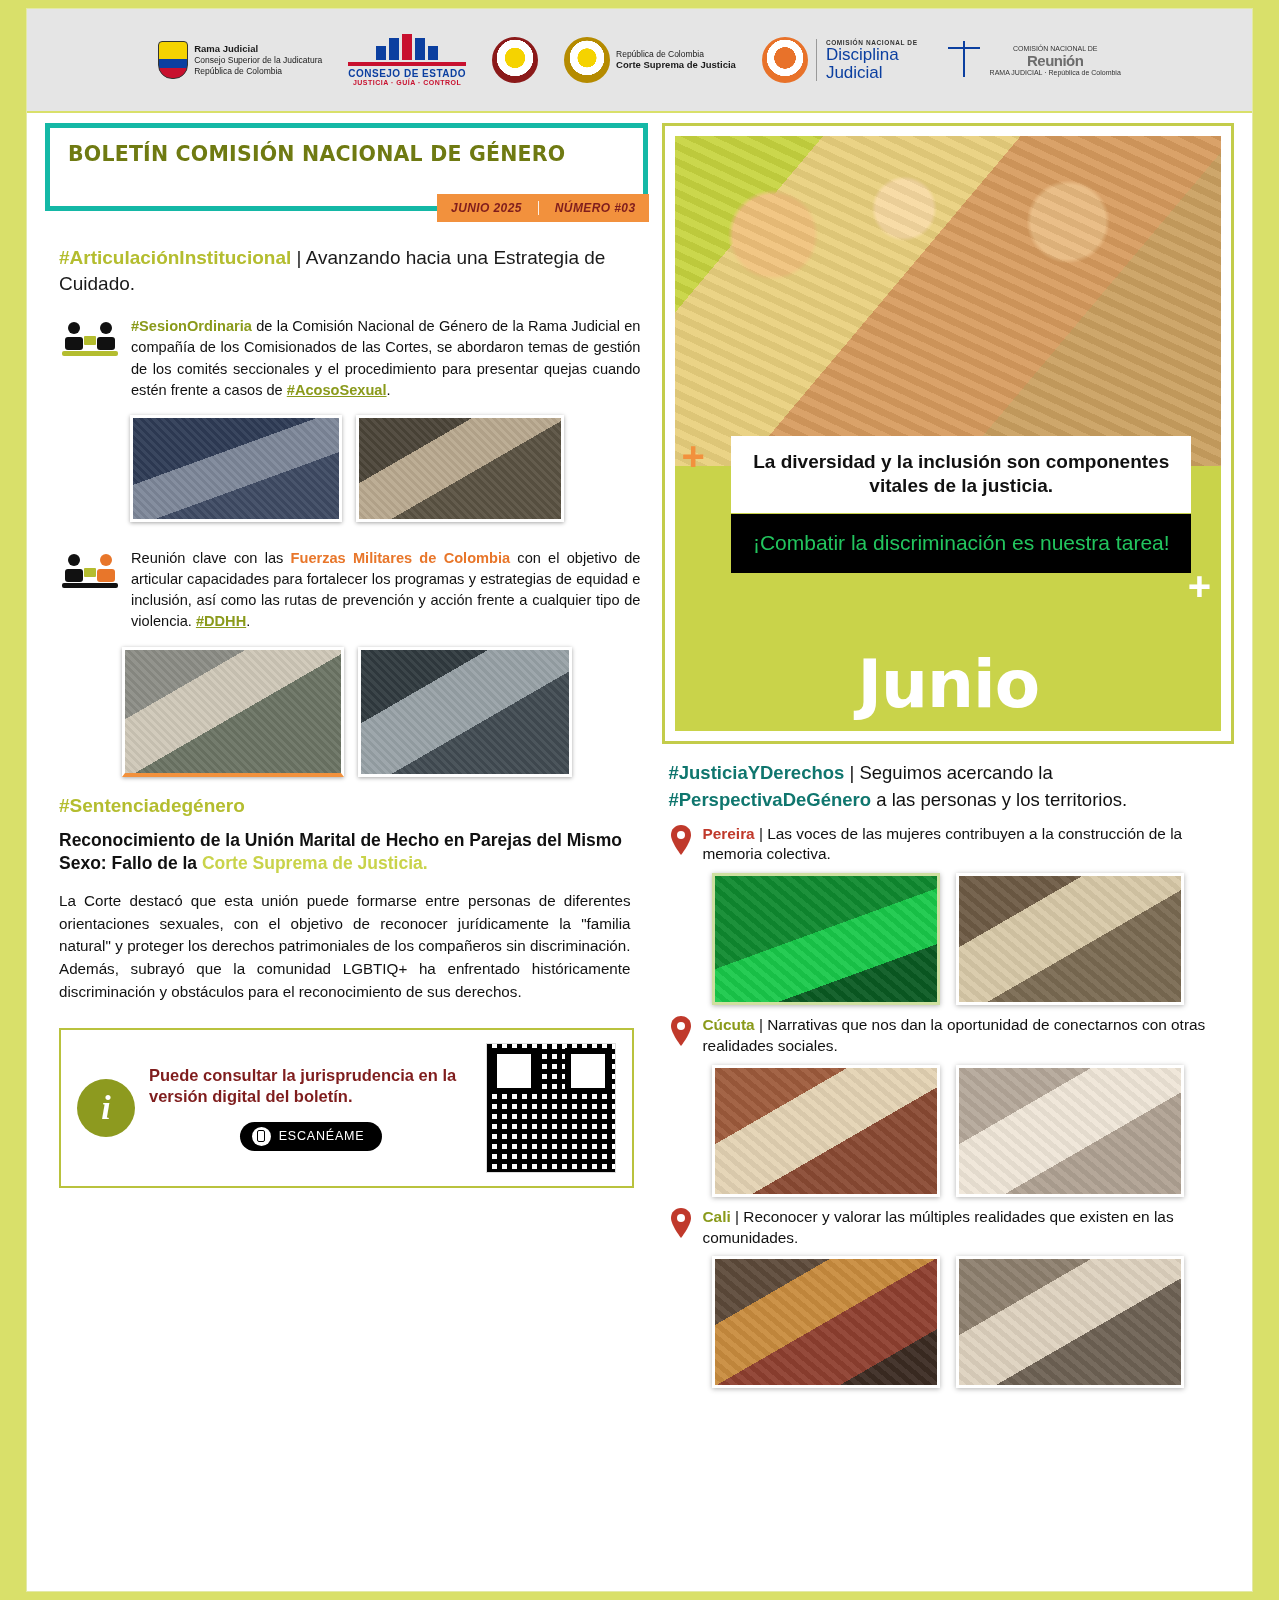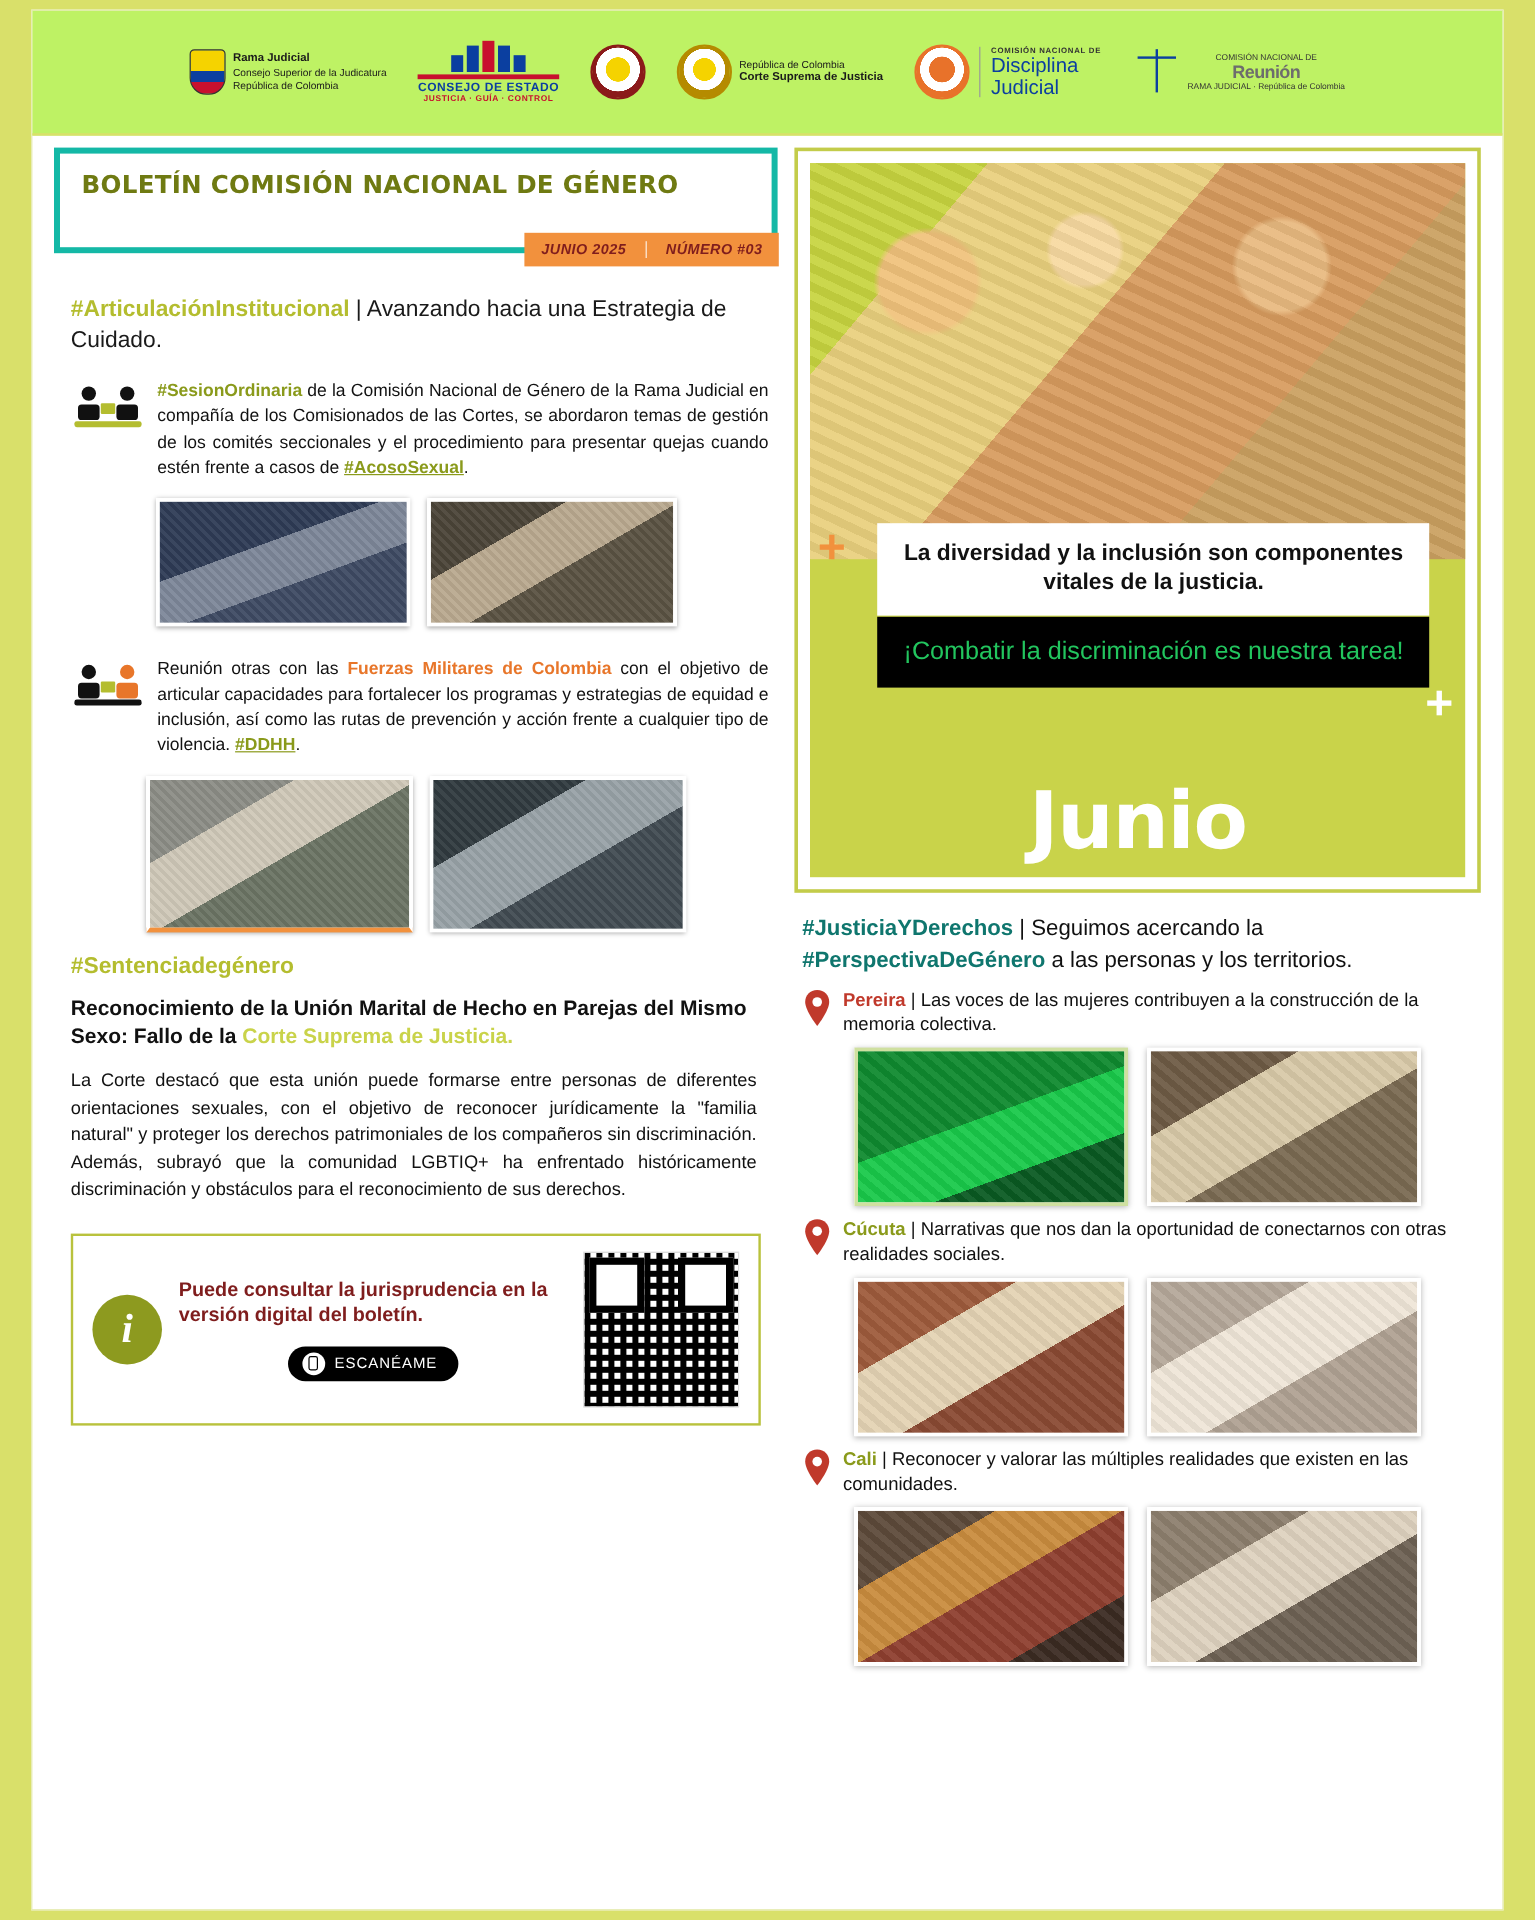--- a/index.html
+++ b/index.html
@@ -16,21 +16,21 @@
     background:#ffffff;
     border:1px solid #e3e9a8;
   }
 
   
   .logo-bar {
     height:104px; width:100%;
     display:flex; align-items:center; justify-content:center;
     gap:26px;
     border-bottom:2px solid #d9e06a;
-    background:#bef264;
+    background:#e5e5e5;
     padding:0 20px;
   }
   .logo { display:flex; align-items:center; gap:6px; }
   .logo-txt { font-size:9px; line-height:1.25; color:#1a1a1a; }
   .logo-txt .l1 { font-weight:bold; font-size:9.5px; }
   .logo-txt .l2 { font-size:8.5px; }
   .shield {
     width:30px;height:38px;
     background:linear-gradient(#f5d300 0 48%,#0b3fa0 48% 72%,#c8102e 72% 100%);
     border:1.5px solid #333;
@@ -321,21 +321,21 @@
           <svg width="62" height="42" viewBox="0 0 62 42" aria-hidden="true">
             <circle cx="15" cy="8" r="6" fill="#111"></circle>
               <circle cx="47" cy="8" r="6" fill="#e8762a"></circle>
             <rect x="6" y="17" width="18" height="13" rx="3" fill="#111"></rect>
             <rect x="38" y="17" width="18" height="13" rx="3" fill="#e8762a"></rect>
             <rect x="3" y="31" width="56" height="5" rx="2" fill="#111"></rect>
             <rect x="25" y="16" width="12" height="9" rx="1" fill="#b4bd2f"></rect>
           </svg>
         </div>
         <div class="para">
-          <span>Reunión otras con las </span><span class="accent-orange">Fuerzas Militares de Colombia</span><span> con el objetivo de articular capacidades para fortalecer los programas y estrategias de equidad e inclusión, así como las rutas de prevención y acción frente a cualquier tipo de violencia. </span><span class="u-green">#DDHH</span><span>.</span>
+          <span>Reunión clave con las </span><span class="accent-orange">Fuerzas Militares de Colombia</span><span> con el objetivo de articular capacidades para fortalecer los programas y estrategias de equidad e inclusión, así como las rutas de prevención y acción frente a cualquier tipo de violencia. </span><span class="u-green">#DDHH</span><span>.</span>
         </div>
       </div>
 
       <div class="photo-row">
         <div class="photo ph-c ph-grain"></div>
         <div class="photo ph-d ph-grain"></div>
       </div>
 
       <div class="sent-head">#Sentenciadegénero</div>
       <div class="sent-sub">

